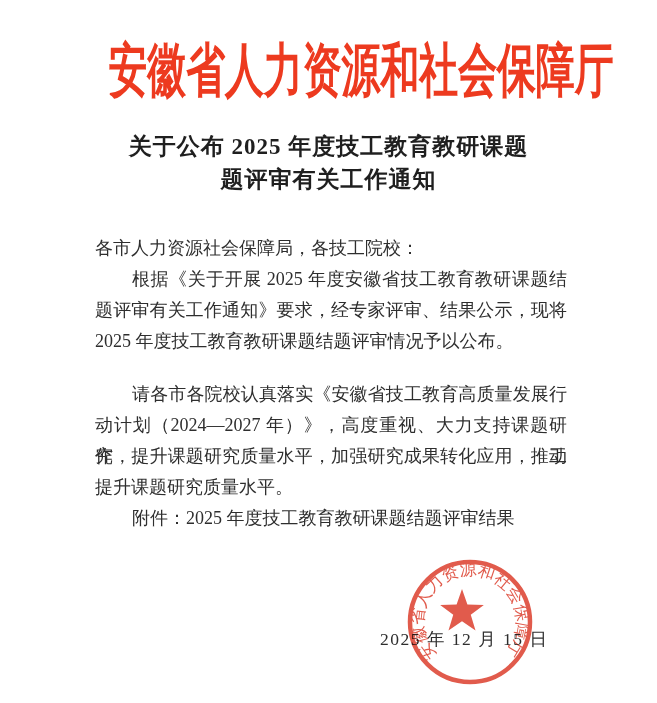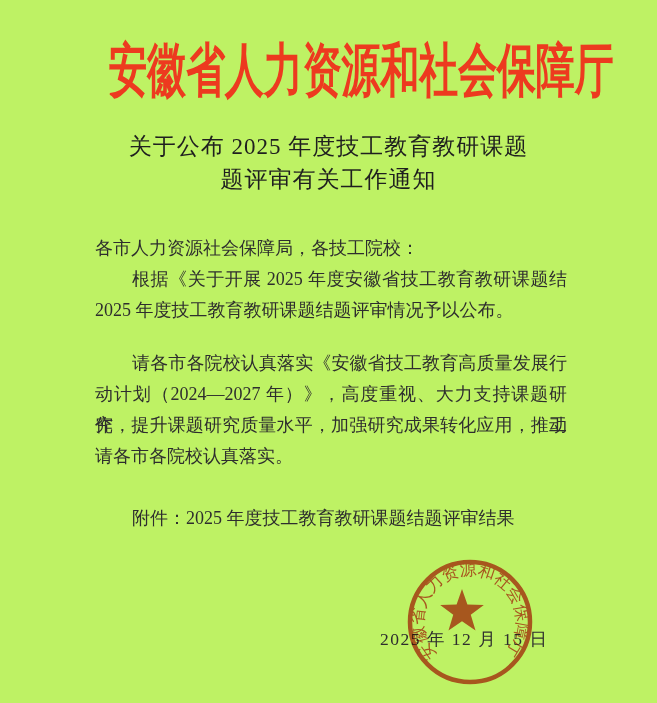--- a/index.html
+++ b/index.html
@@ -1,41 +1,41 @@
 <!DOCTYPE html>
 <html><head>
 <meta charset="utf-8">
 <style>
   html,body{margin:0;padding:0;background:#e9e9e9;}
   .page{
     position:relative;
     width:657px;height:703px;
     margin:0 auto;
-    background:#bef264;
+    background:#ffffff;
     overflow:hidden;
     font-family:"Liberation Serif","DejaVu Serif",serif;
   }
   
   .agency-header{
     position:absolute;top:36px;left:0;width:657px;
     text-align:center;
     font-size:58px;line-height:70px;
     font-weight:700;
     color:#ed3a1f;
     transform:scaleX(0.67);
     transform-origin:50% 50%;
     white-space:nowrap;
     letter-spacing:0px;
   }
   
   .doc-title{
     position:absolute;top:130px;left:0;width:657px;
     text-align:center;
     font-size:23px;line-height:33px;
-    font-weight:400;
+    font-weight:700;
     color:#1f1f1f;
     letter-spacing:1px;
   }
   
   .doc-body{
     position:absolute;top:233px;left:95px;width:472px;
     font-size:18px;
     color:#2e2e2e;
   }
   .line{
@@ -84,26 +84,27 @@
 
   <div class="doc-title">
     <div>关于公布 2025 年度技工教育教研课题</div>
     <div>题评审有关工作通知</div>
   </div>
 
   <div class="doc-body">
     <div class="line">各市人力资源社会保障局，各技工院校：</div>
 
     <div class="line fill indent">根据《关于开展 2025 年度安徽省技工教育教研课题结</div>
+    <div class="line fill">题评审有关工作通知》要求，经专家评审、结果公示，现将</div>
     <div class="line">2025 年度技工教育教研课题结题评审情况予以公布。</div>
 
     <div class="line fill indent para2">请各市各院校认真落实《安徽省技工教育高质量发展行</div>
     <div class="line fill">动计划（2024—2027 年）》，高度重视、大力支持课题研究工</div>
     <div class="line fill">作，提升课题研究质量水平，加强研究成果转化应用，推动</div>
-    <div class="line">请各市各院校认真落实。</div>
+    <div class="line">提升课题研究质量水平。</div>
   </div>
 
   <div class="attachment-line">附件：2025 年度技工教育教研课题结题评审结果</div>
 
   <div class="date-line">2025 年 12 月 15 日</div>
 
   <div class="seal">
     <svg width="140" height="140" viewBox="-70 -70 140 140" xmlns="http://www.w3.org/2000/svg">
       <defs>
         <path id="sealArc" d="M -33.2 33.2 A 47 47 0 1 1 33.2 33.2" fill="none"></path>

